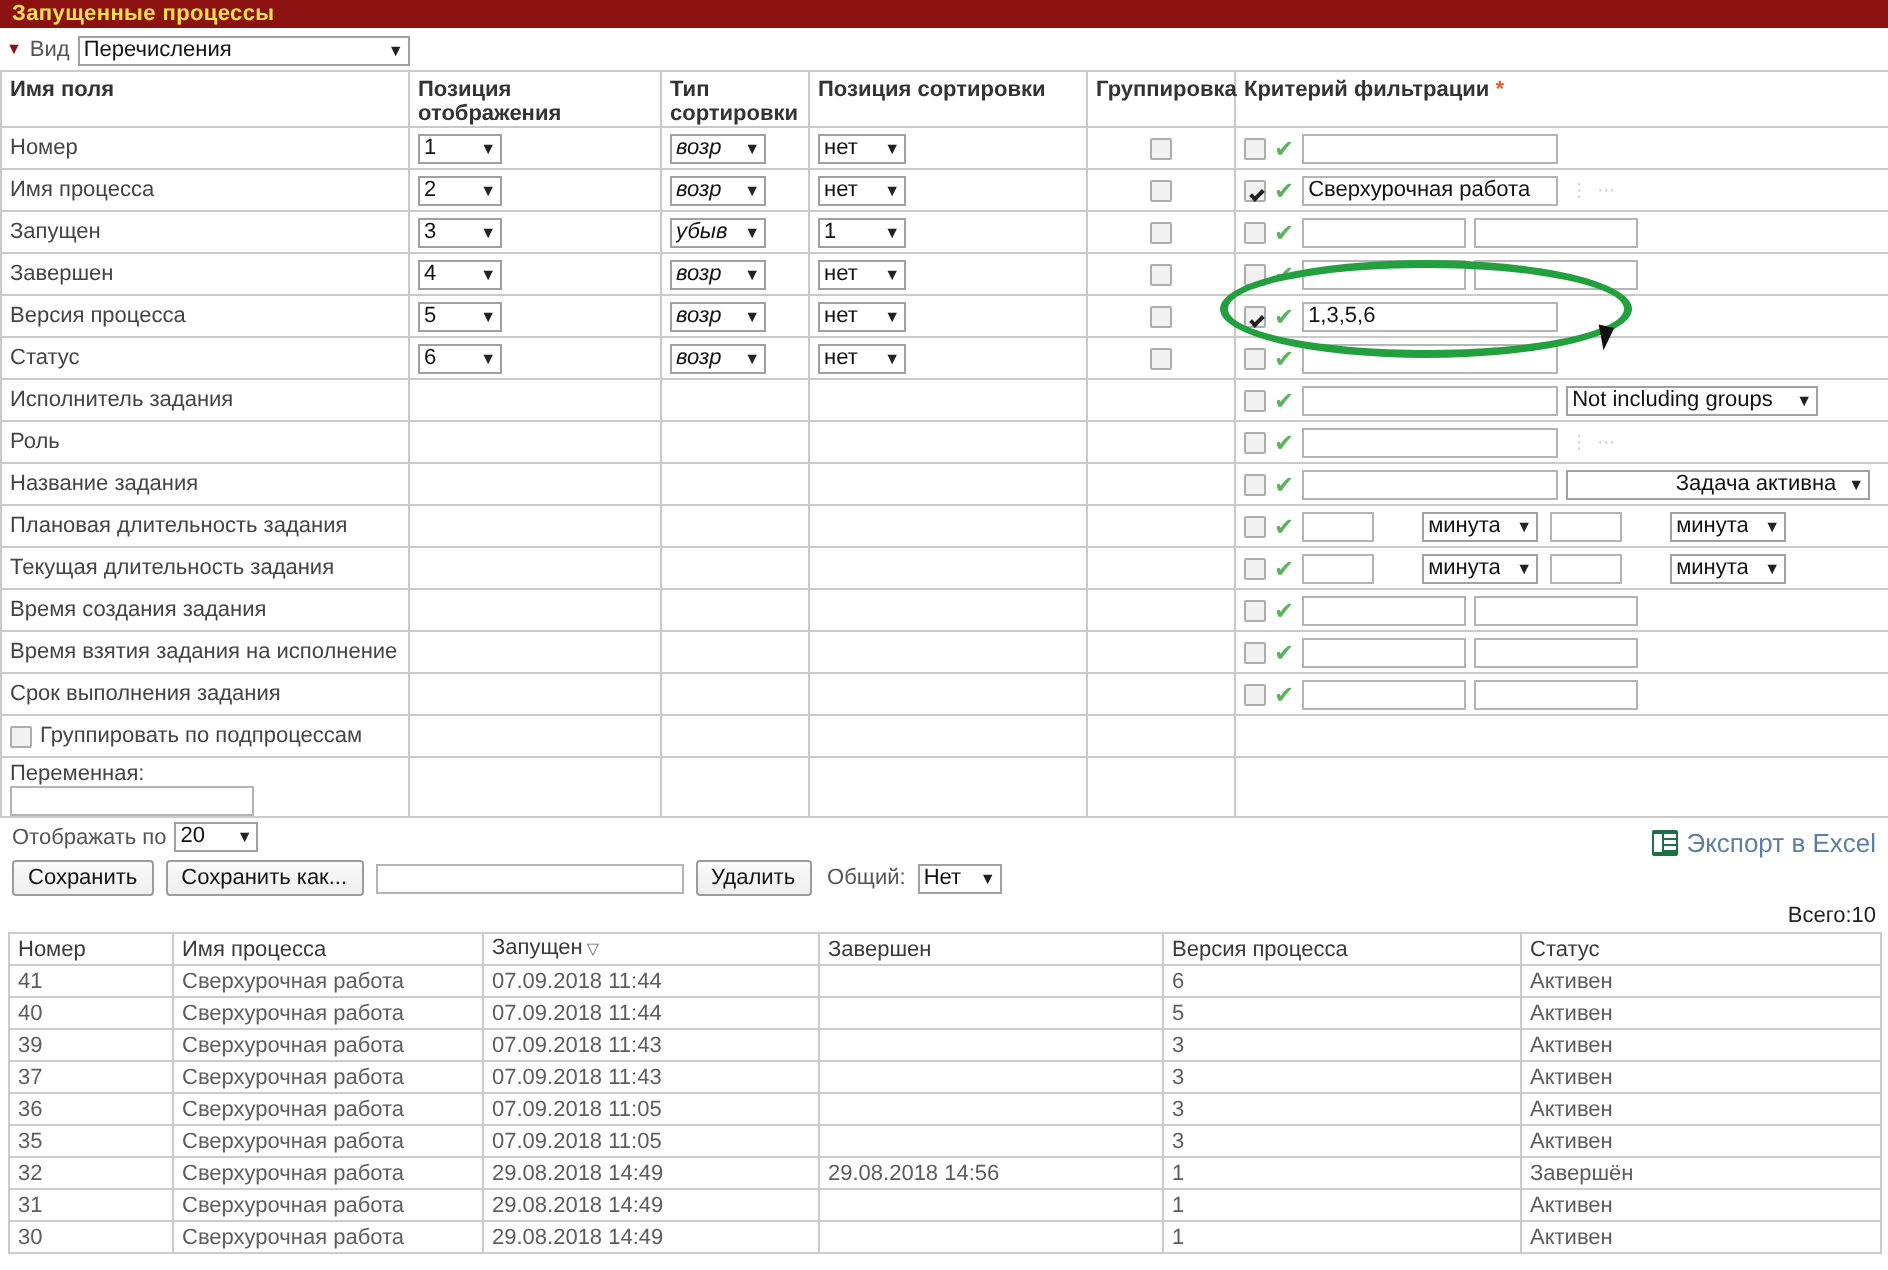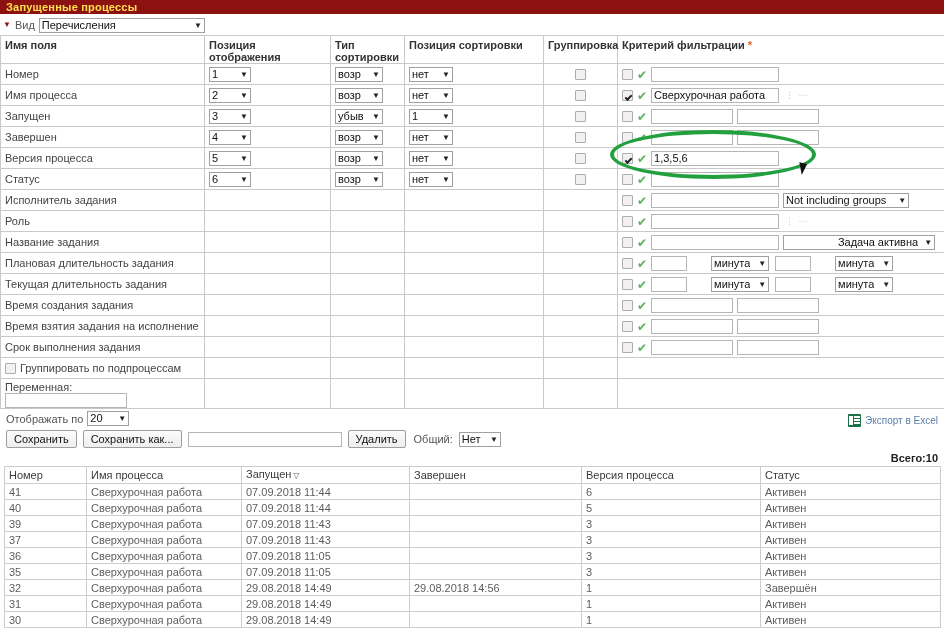--- a/index.html
+++ b/index.html
@@ -55,21 +55,21 @@
   table.cfg th{
     font-weight:bold;text-align:left;color:#333;
     vertical-align:top;padding-top:3px;height:24px;line-height:12px;
   }
   td.fname{color:#555;height:20px;}
   td.c-pos,td.c-sorttype,td.c-sortpos{height:20px;}
   td.c-group{text-align:center;}
   .req{color:#e05d2a;font-weight:bold;}
 
   .sel.pos{width:42px;}
-  .sel.stype{width:48px;}
+  .sel.stype{width:48px;font-style:italic;}
   .sel.spos{width:44px;}
   .sel.unit{width:58px;margin-left:20px;}
   .sel.grp{width:126px;}
   .sel.task{width:152px;justify-content:flex-end;}
   .sel.show20{width:42px;}
   .sel.shared{width:42px;}
 
   input[type=text]{
     font-family:"Liberation Sans",sans-serif;font-size:11px;color:#111;
     border:1px solid #b5b5b5;background:#fff;
@@ -115,35 +115,35 @@
     background:linear-gradient(#fbfbfb,#eeeeee);
     border:1px solid #9d9d9d;border-radius:2px;
     height:18px;line-height:16px;padding:0 7px;box-sizing:border-box;
     display:inline-flex;align-items:center;cursor:default;
   }
   .lblshared{color:#555;margin-left:2px;}
 
   .exportbar{
     position:absolute;right:6px;top:414px;
     display:flex;align-items:center;gap:4px;
-    color:#5b7fa6;font-size:10px;
+    color:#5b7fa6;font-size:13px;
   }
   .xlsicon{
     width:13px;height:13px;background:#1d7044;border-radius:1px;
     display:inline-block;position:relative;box-sizing:border-box;
   }
   .xlsicon::before{
     content:"";position:absolute;left:1px;top:2px;width:4px;height:9px;background:#ffffff;
   }
   .xlsicon::after{
     content:"";position:absolute;left:6px;top:2px;width:6px;height:9px;
     background:repeating-linear-gradient(#ffffff 0 2px,#1d7044 2px 3px);
   }
   .totalline{
-    text-align:right;font-weight:bold;color:#222;font-size:11px;
+    text-align:right;font-weight:normal;color:#222;font-size:11px;
     padding:1px 6px 2px 0;
   }
 
   
   table.res{border-collapse:collapse;table-layout:fixed;width:936px;margin:0 4px;}
   table.res th,table.res td{
     border:1px solid #cccccc;
     font-size:11px;text-align:left;
     padding:0 4px;height:15px;line-height:14px;
     white-space:nowrap;overflow:hidden;

